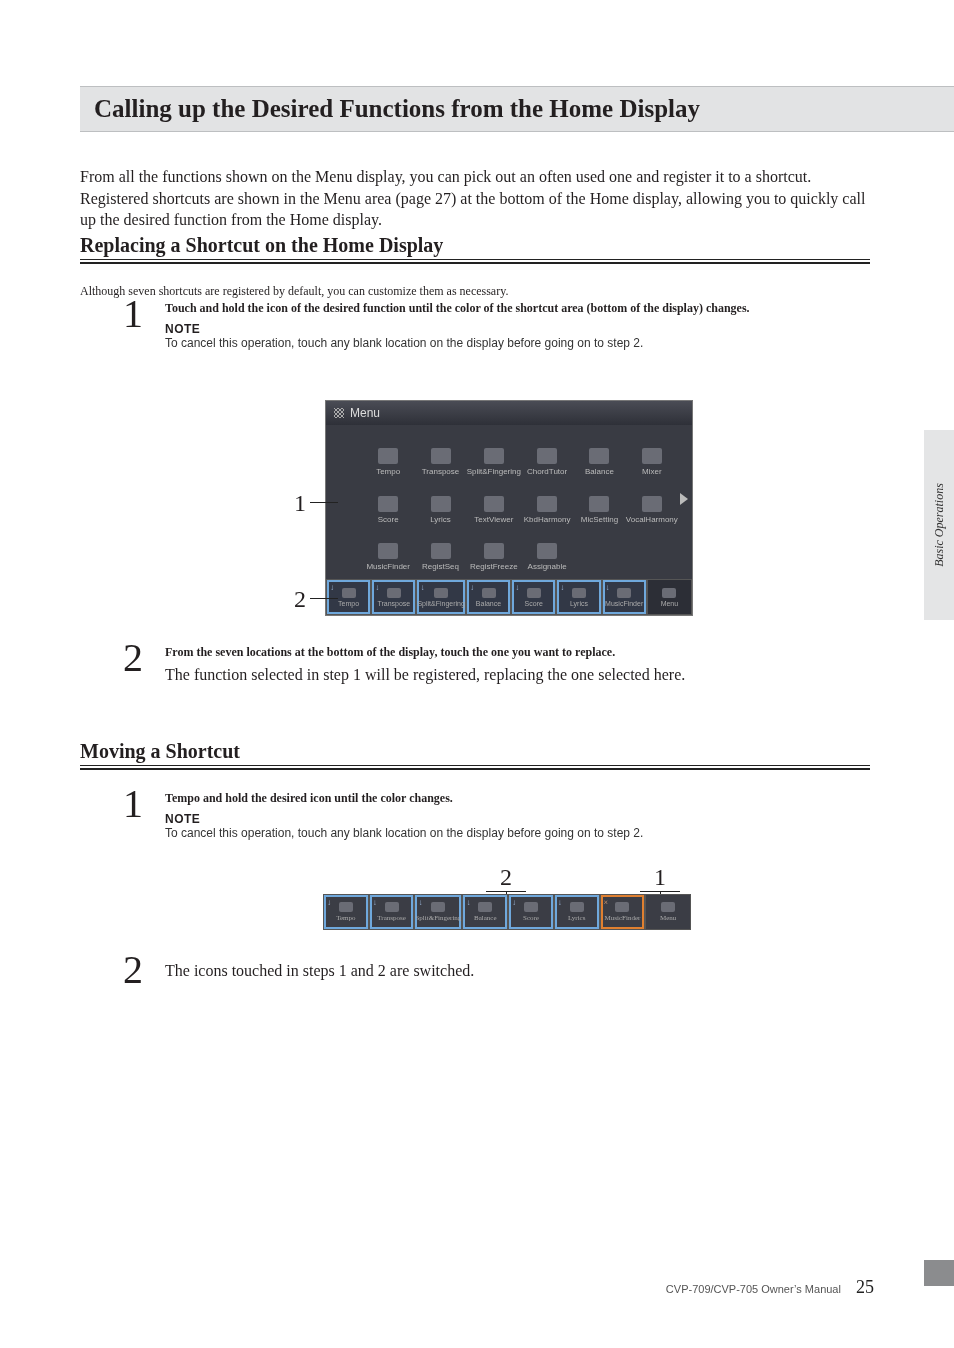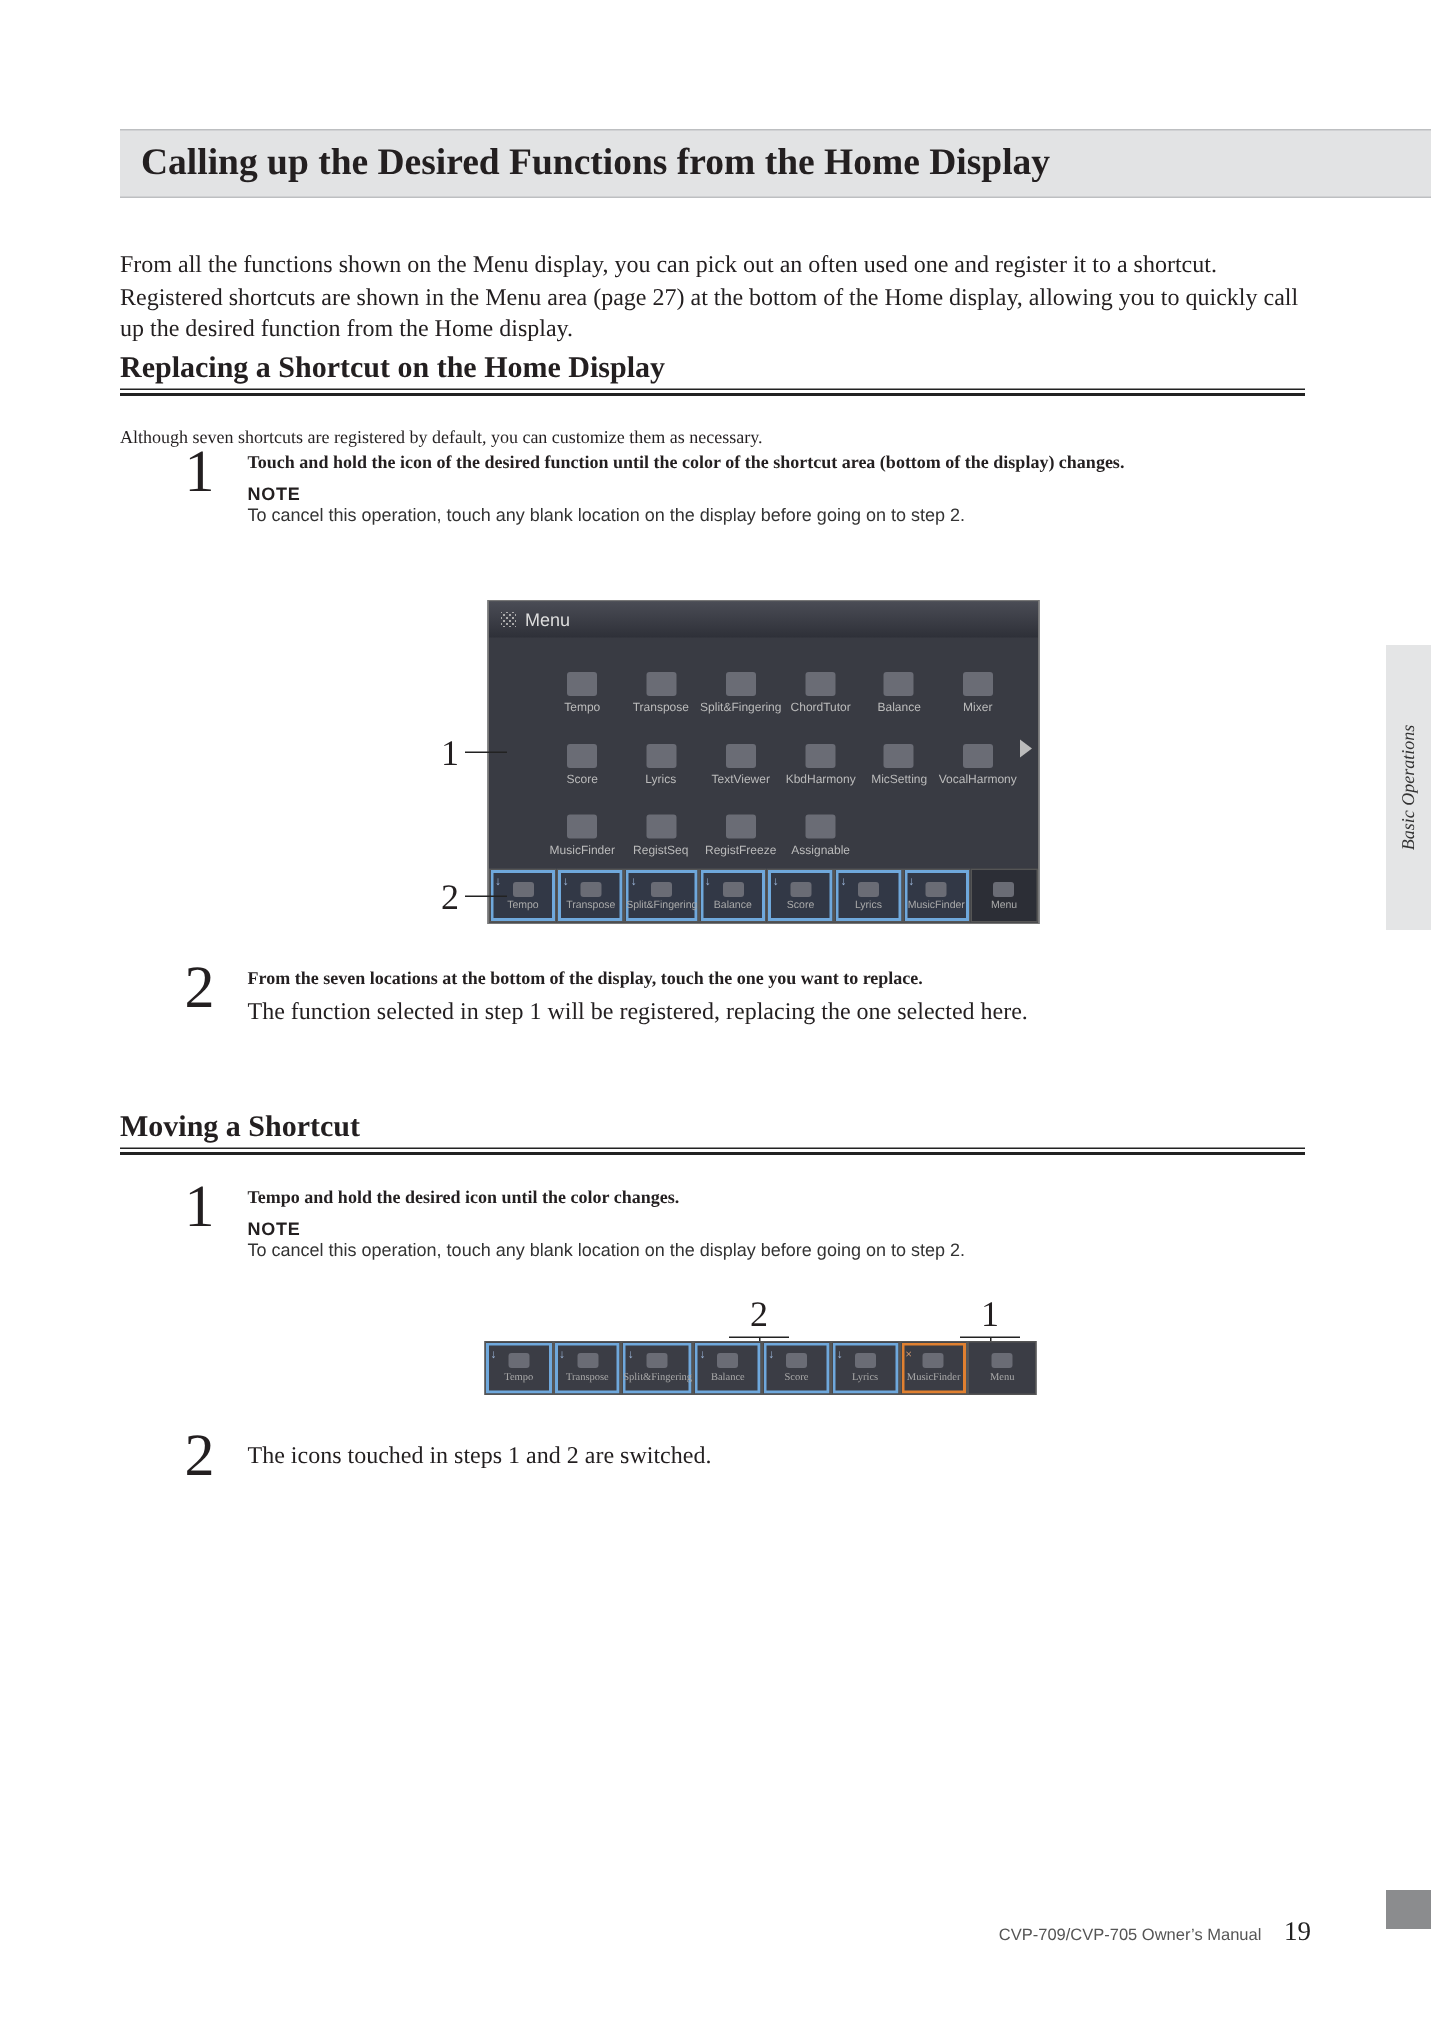--- a/index.html
+++ b/index.html
@@ -577,16 +577,16 @@
     </div>
   </div>
 
   <div class="side-tab">
     <span class="label">Basic Operations</span>
   </div>
   <div class="side-dark"></div>
 
   <div class="footer">
     <span>CVP-709/CVP-705 Owner’s Manual</span>
-    <span class="pg">19</span>
+    <span class="pg">25</span>
   </div>
 
 </div>
 
 </body></html>

